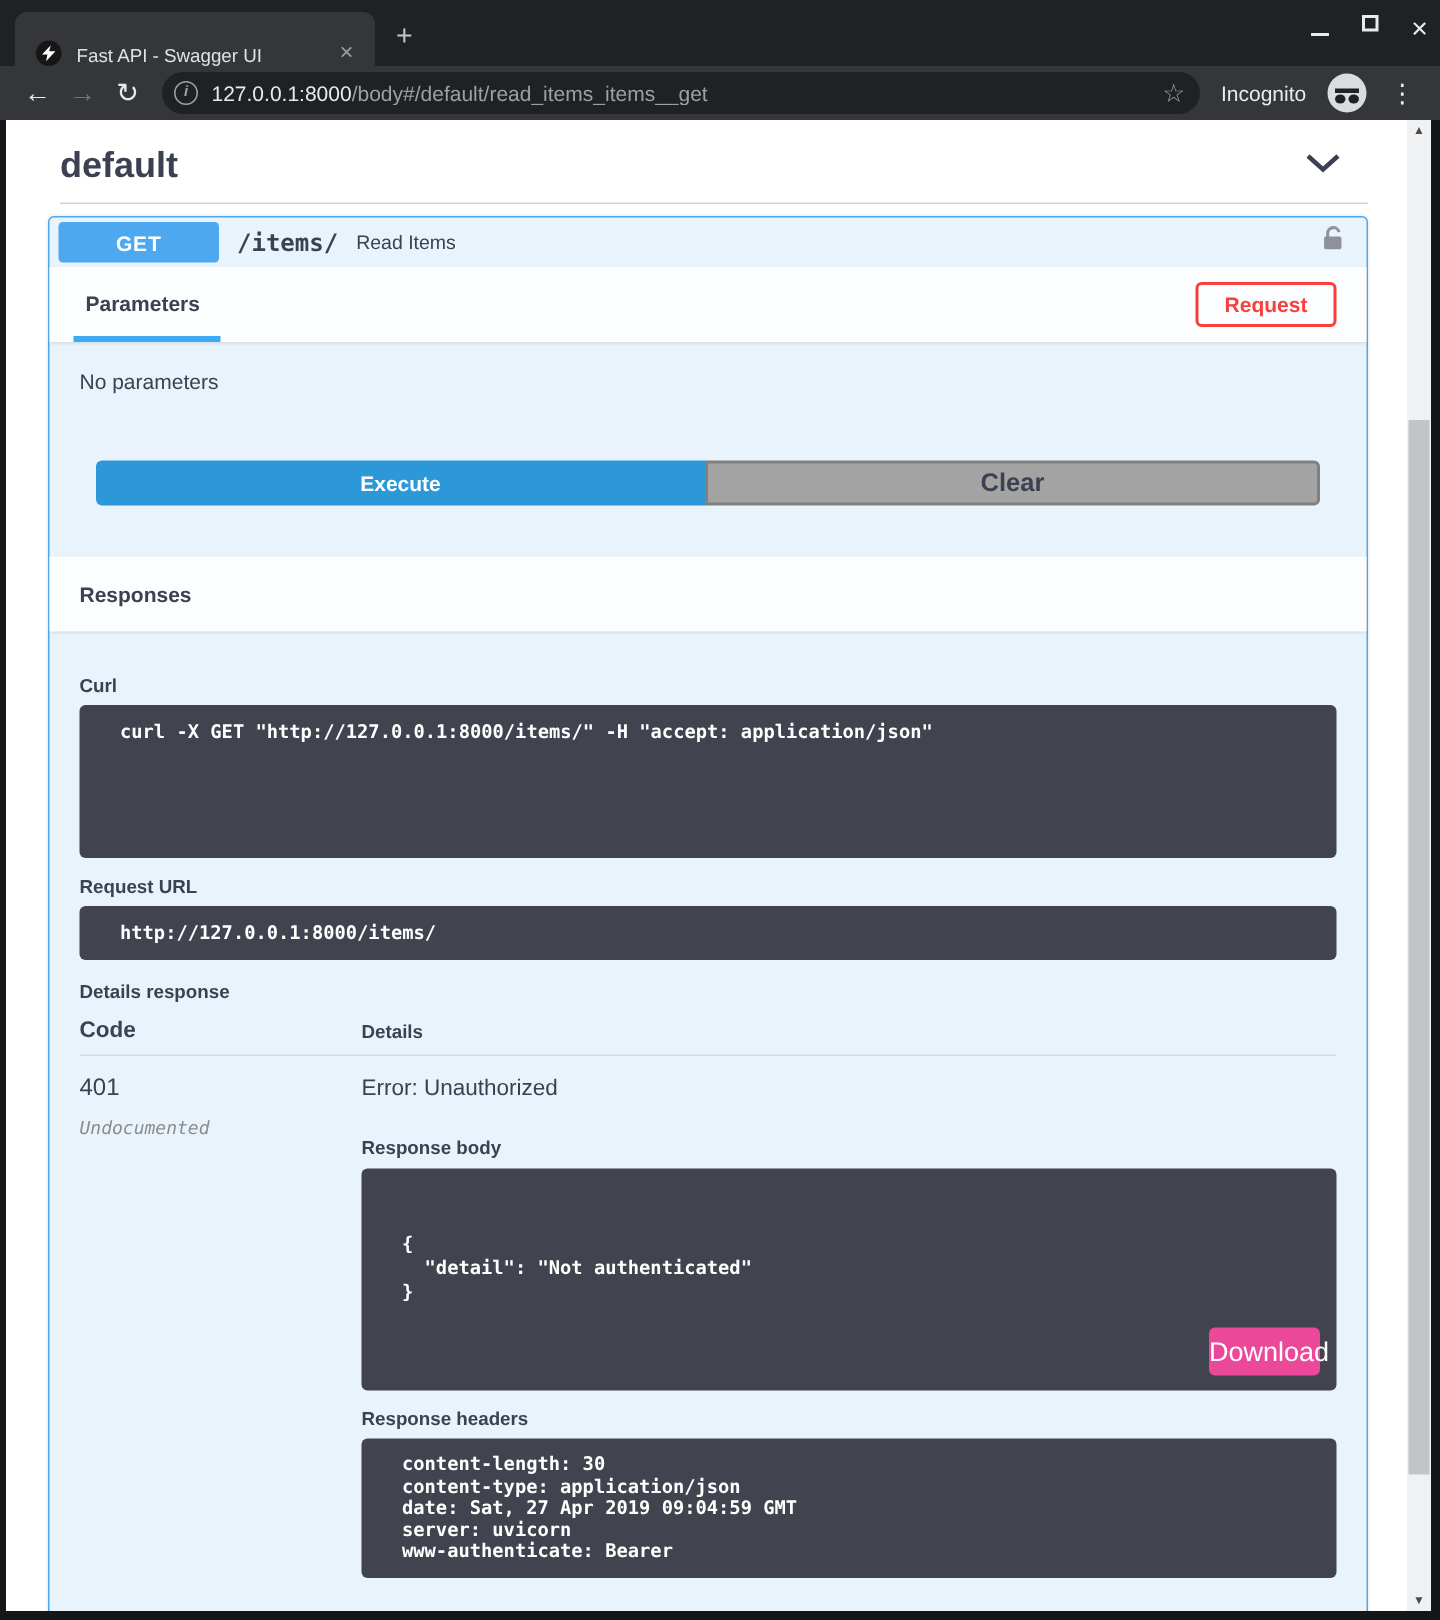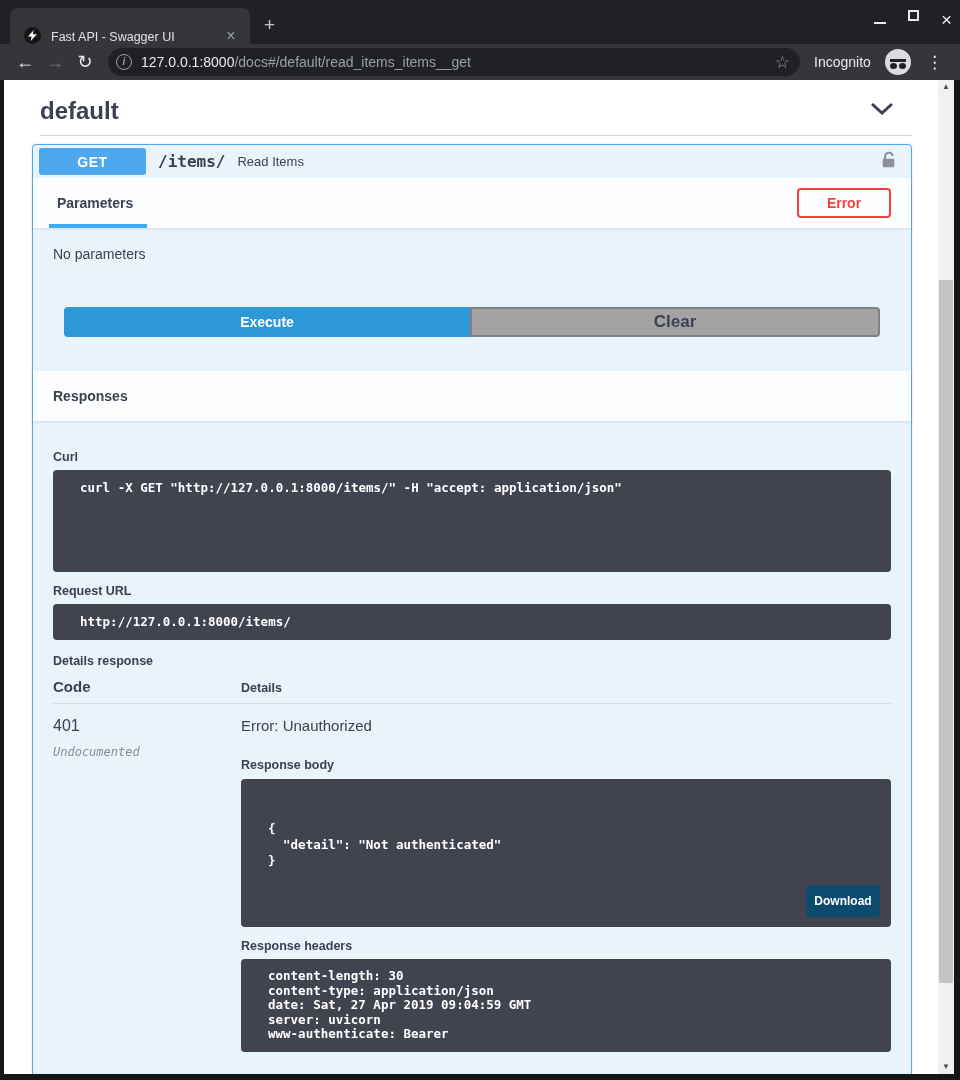--- a/index.html
+++ b/index.html
@@ -104,22 +104,22 @@
   .col-code { width:188px; flex:none; }
   .col-flex { flex:1; min-width:0; }
   .th-big { font-size:15px; font-weight:bold; color:#3b4151; }
   .th-small { font-size:12.5px; font-weight:bold; color:#3b4151; }
   .rtable .trow { display:flex; padding-top:13px; }
   .code-val { font-size:16px; color:#3b4151; }
   .undoc { font-family:"DejaVu Sans Mono", monospace; font-style:italic; font-size:12px;
            color:#8c8c8c; margin-top:10px; }
   .err-title { font-size:15px; color:#3b4151; }
   .body-block { position:relative; min-height:74px; }
-  .dl-btn { position:absolute; right:11px; bottom:10px; width:74px; height:32px; background:#0c4a6e;
-            border:none; border-radius:4px; color:#fff; font-weight:bold; font-size:12px;
+  .dl-btn { position:absolute; right:11px; bottom:10px; width:74px; height:32px; background:#ec4899;
+            border:none; border-radius:4px; color:#fff; font-weight:normal; font-size:18px;
             font-family:"Liberation Sans", sans-serif; }
   .hdr-block { line-height:14.5px; margin-bottom:10px; }
   .resp2-label { margin-top:10px; margin-bottom:0; }
 </style>
 </head>
 <body>
 
 <div class="titlebar">
   <div class="tab">
     <span class="favicon">
@@ -141,21 +141,21 @@
     <span class="win-close">×</span>
   </div>
 </div>
 
 <div class="toolbar">
   <span class="nav-ic" style="margin-left:10px">←</span>
   <span class="nav-ic disabled">→</span>
   <span class="nav-ic">↻</span>
   <div class="omnibox">
     <span class="info-ic">i</span>
-    <span class="url"><span class="host">127.0.0.1:8000</span><span class="path">/docs#/default/read_items_items__get</span></span>
+    <span class="url"><span class="host">127.0.0.1:8000</span><span class="path">/body#/default/read_items_items__get</span></span>
     <span class="star">☆</span>
   </div>
   <span class="incog-label">Incognito</span>
   <span class="spy">
     <span class="hat"></span>
       <span class="lens l"></span>
       <span class="lens r"></span>
   </span>
   <span class="menu-dots">⋮</span>
 </div>
@@ -183,21 +183,21 @@
             <rect x="3.2" y="9.5" width="13.6" height="10" rx="1.4" fill="#8f9199"></rect>
           </svg>
         </span>
       </div>
 
       <div class="sec-header">
         <div class="param-tab">
           <span class="lbl">Parameters</span>
           <span class="bar"></span>
         </div>
-        <button class="cancel-btn">Error</button>
+        <button class="cancel-btn">Request</button>
       </div>
 
       <div class="no-params">No parameters</div>
 
       <div class="exec-row">
         <button class="exec-btn">Execute</button>
         <button class="clear-btn">Clear</button>
       </div>
 
       <div class="responses-band">

